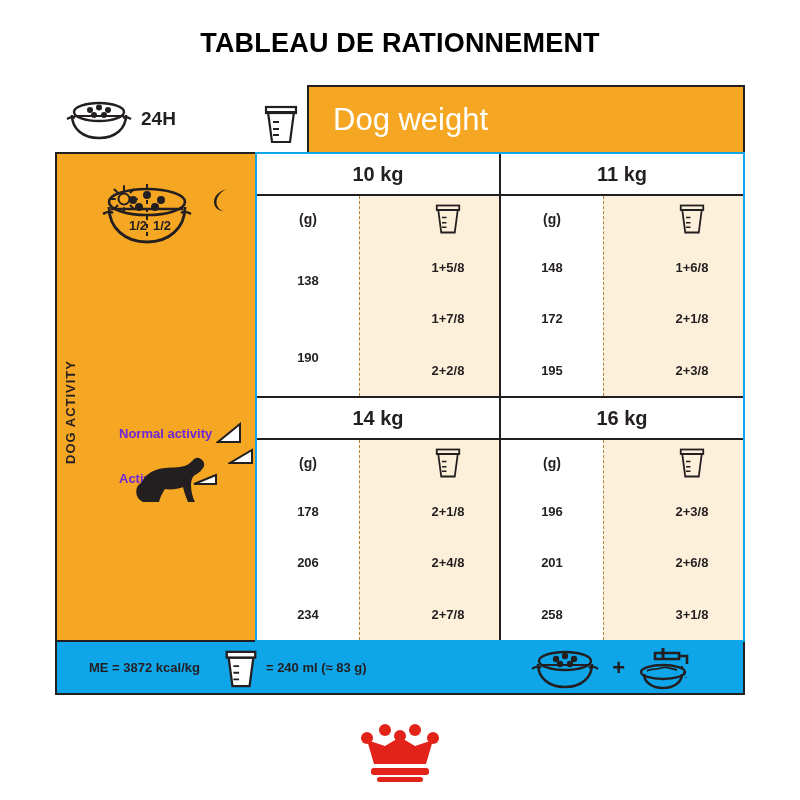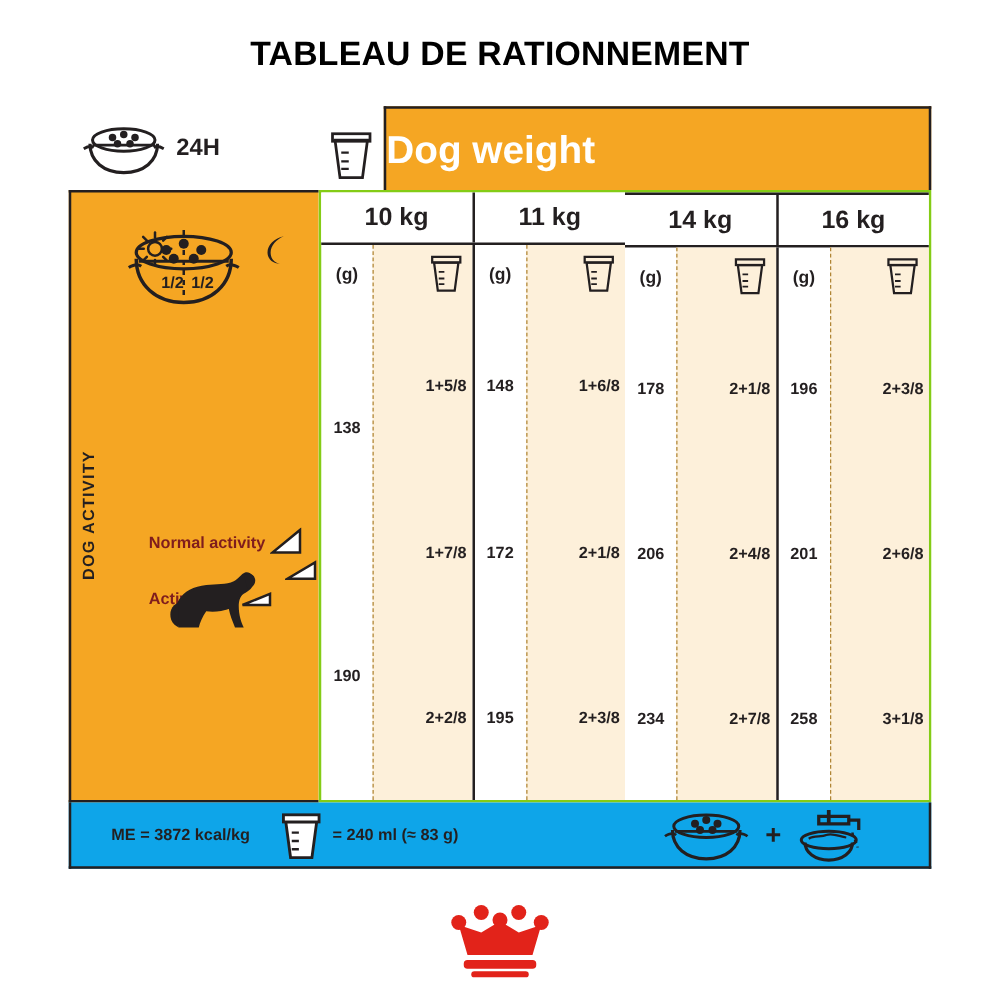--- a/index.html
+++ b/index.html
@@ -63,23 +63,24 @@
     justify-content: center;
     padding-bottom: 6px;
   }
   .hdr-weight {
     flex: 1;
     background: #f5a623;
     border: 2px solid #231f20;
     border-bottom: none;
     display: flex;
     align-items: center;
+    padding-left: 24px;
     font-size: 31px;
     color: #ffffff;
-    font-weight: bold;
+    font-weight: normal;
   }
 
   
   .left-col {
     position: absolute;
     left: 0; top: 67px;
     width: 200px;
     height: 490px;
     background: #f5a623;
     border: 2px solid #231f20;
@@ -97,24 +98,24 @@
     color: #231f20;
     white-space: nowrap;
   }
 
   
   .grid {
     position: absolute;
     left: 200px; top: 67px;
     width: 490px;
     height: 490px;
-    border: 2px solid #84cc16;
+    border: 2px solid #0ea5e9;
     background: #ffffff;
     display: flex;
-    flex-direction: row;
+    flex-direction: column;
     justify-content: space-between;
   }
   .blockrow { flex: 1; display: flex; flex-direction: column; }
   .blockrow + .blockrow { border-top: 2px solid #231f20; }
 
   .wrow { display: flex; height: 40px; }
   .wcell {
     flex: 1;
     display: flex;
     align-items: center;
@@ -194,21 +195,21 @@
 
   .activity-block {
     position: absolute;
     left: 62px;
     top: 268px;
     width: 135px;
   }
   .act-label {
     font-size: 13px;
     font-weight: bold;
-    color: #7f1d1d;
+    color: #6d28d9;
   }
   .act-row { display: flex; align-items: center; }
   svg { display: block; }
 </style>
 </head>
 <body>
 
 <div class="title">TABLEAU DE RATIONNEMENT</div>
 
 <div class="chart">

